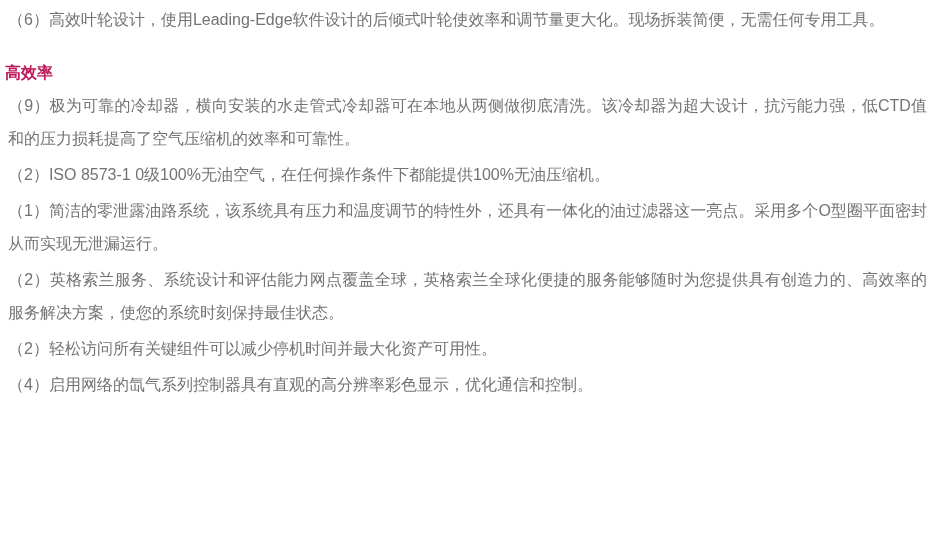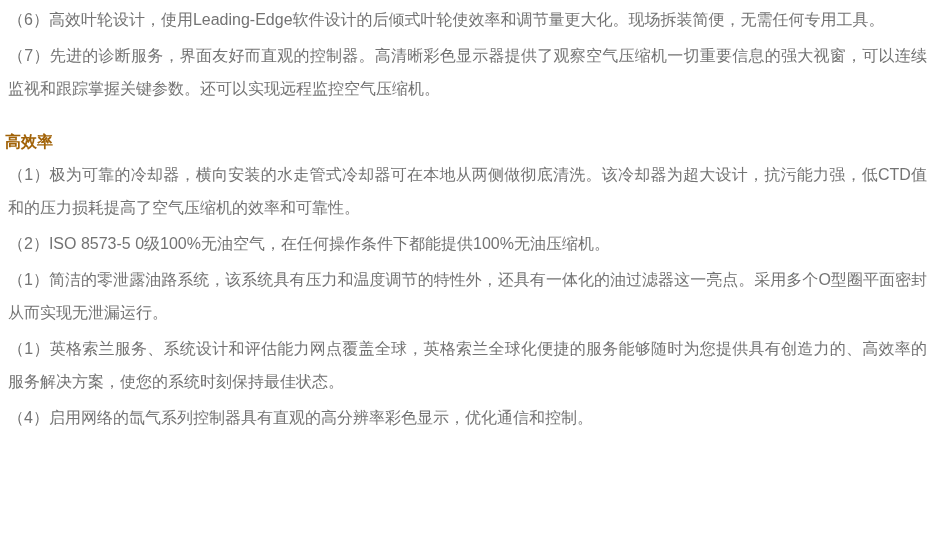--- a/index.html
+++ b/index.html
@@ -24,41 +24,41 @@
     text-justify: inter-ideograph;
   }
   .doc p {
     margin: 3px;
   }
   .doc h3 {
     margin: 24px 0 0 0;
     font-size: 16px;
     line-height: 26px;
     font-weight: bold;
-    color: #a16207;
+    color: #be185d;
   }
 </style>
 </head>
 <body>
 
 <div class="doc">
 
   <p>（6）高效叶轮设计，使用Leading-Edge软件设计的后倾式叶轮使效率和调节量更大化。现场拆装简便，无需任何专用工具。</p>
 
-  <p>（7）先进的诊断服务，界面友好而直观的控制器。高清晰彩色显示器提供了观察空气压缩机一切重要信息的强大视窗，可以连续监视和跟踪掌握关键参数。还可以实现远程监控空气压缩机。</p>
 
   <h3>高效率</h3>
 
-  <p>（1）极为可靠的冷却器，横向安装的水走管式冷却器可在本地从两侧做彻底清洗。该冷却器为超大设计，抗污能力强，低CTD值和的压力损耗提高了空气压缩机的效率和可靠性。</p>
+  <p>（9）极为可靠的冷却器，横向安装的水走管式冷却器可在本地从两侧做彻底清洗。该冷却器为超大设计，抗污能力强，低CTD值和的压力损耗提高了空气压缩机的效率和可靠性。</p>
 
-  <p>（2）ISO 8573-5 0级100%无油空气，在任何操作条件下都能提供100%无油压缩机。</p>
+  <p>（2）ISO 8573-1 0级100%无油空气，在任何操作条件下都能提供100%无油压缩机。</p>
 
   <p>（1）简洁的零泄露油路系统，该系统具有压力和温度调节的特性外，还具有一体化的油过滤器这一亮点。采用多个O型圈平面密封从而实现无泄漏运行。</p>
 
 
 
-  <p>（1）英格索兰服务、系统设计和评估能力网点覆盖全球，英格索兰全球化便捷的服务能够随时为您提供具有创造力的、高效率的服务解决方案，使您的系统时刻保持最佳状态。</p>
+  <p>（2）英格索兰服务、系统设计和评估能力网点覆盖全球，英格索兰全球化便捷的服务能够随时为您提供具有创造力的、高效率的服务解决方案，使您的系统时刻保持最佳状态。</p>
 
+  <p>（2）轻松访问所有关键组件可以减少停机时间并最大化资产可用性。</p>
 
 
   <p>（4）启用网络的氙气系列控制器具有直观的高分辨率彩色显示，优化通信和控制。</p>
 
 </div>
 
 </body></html>

